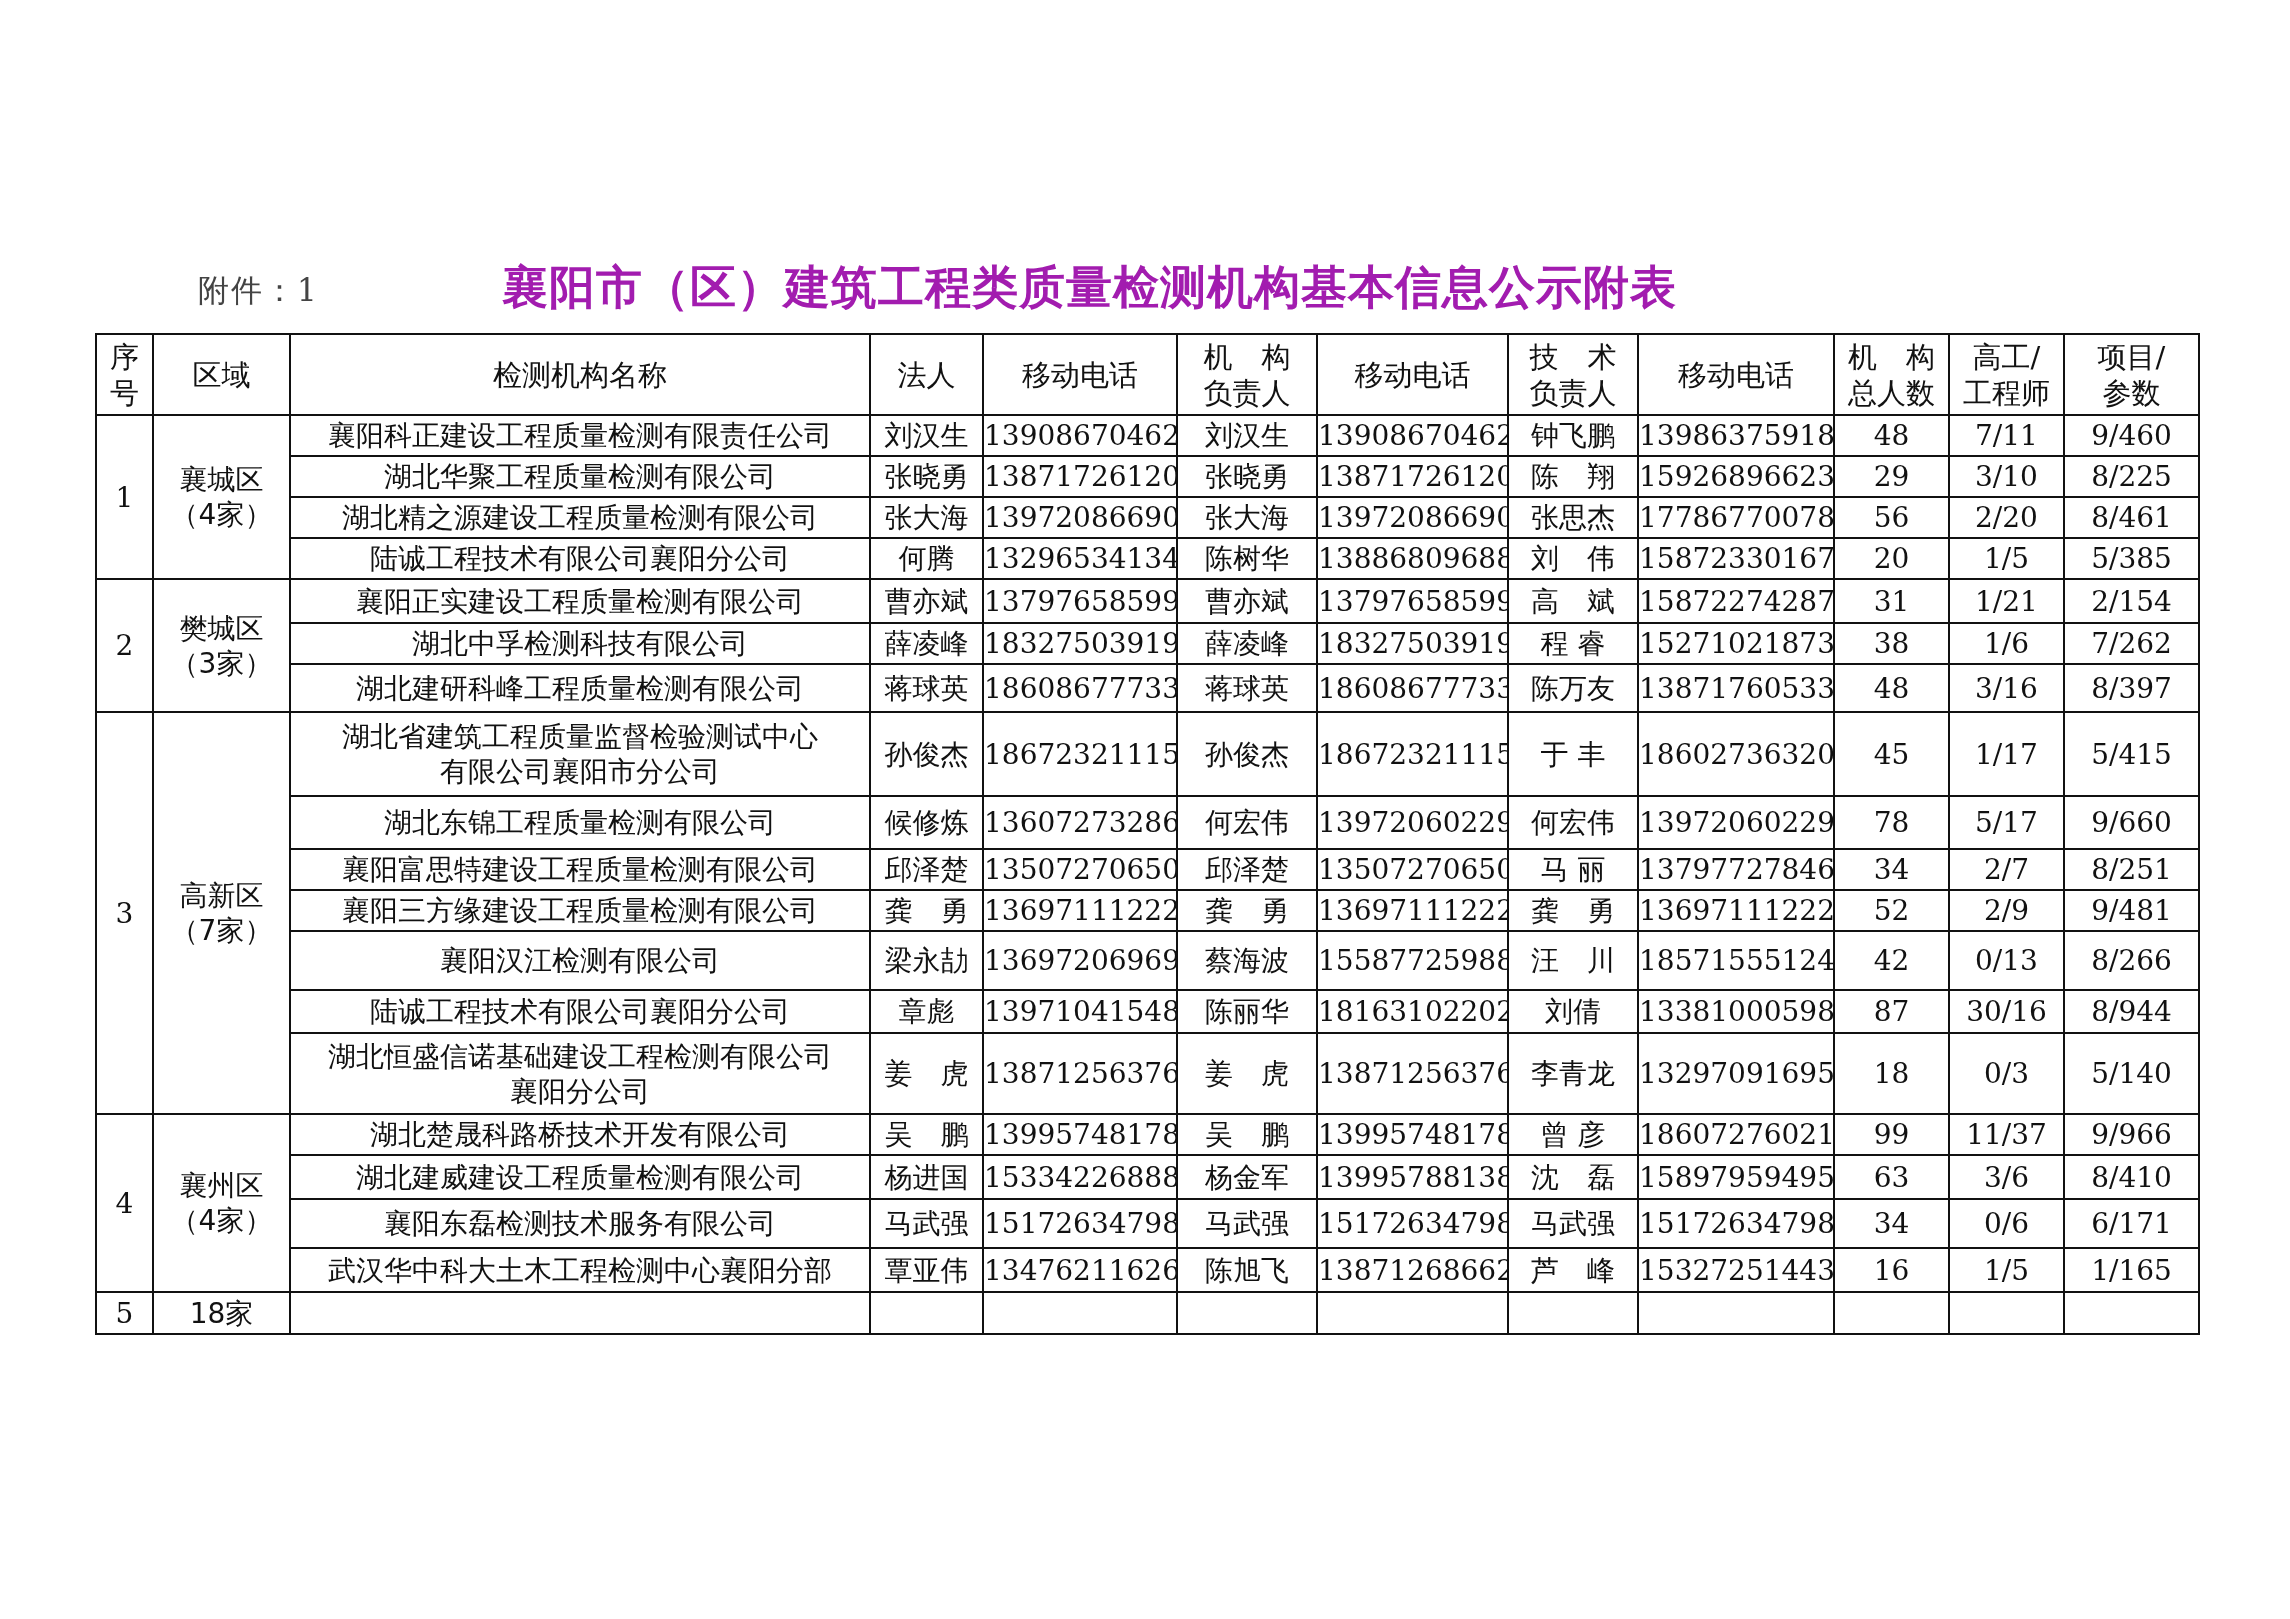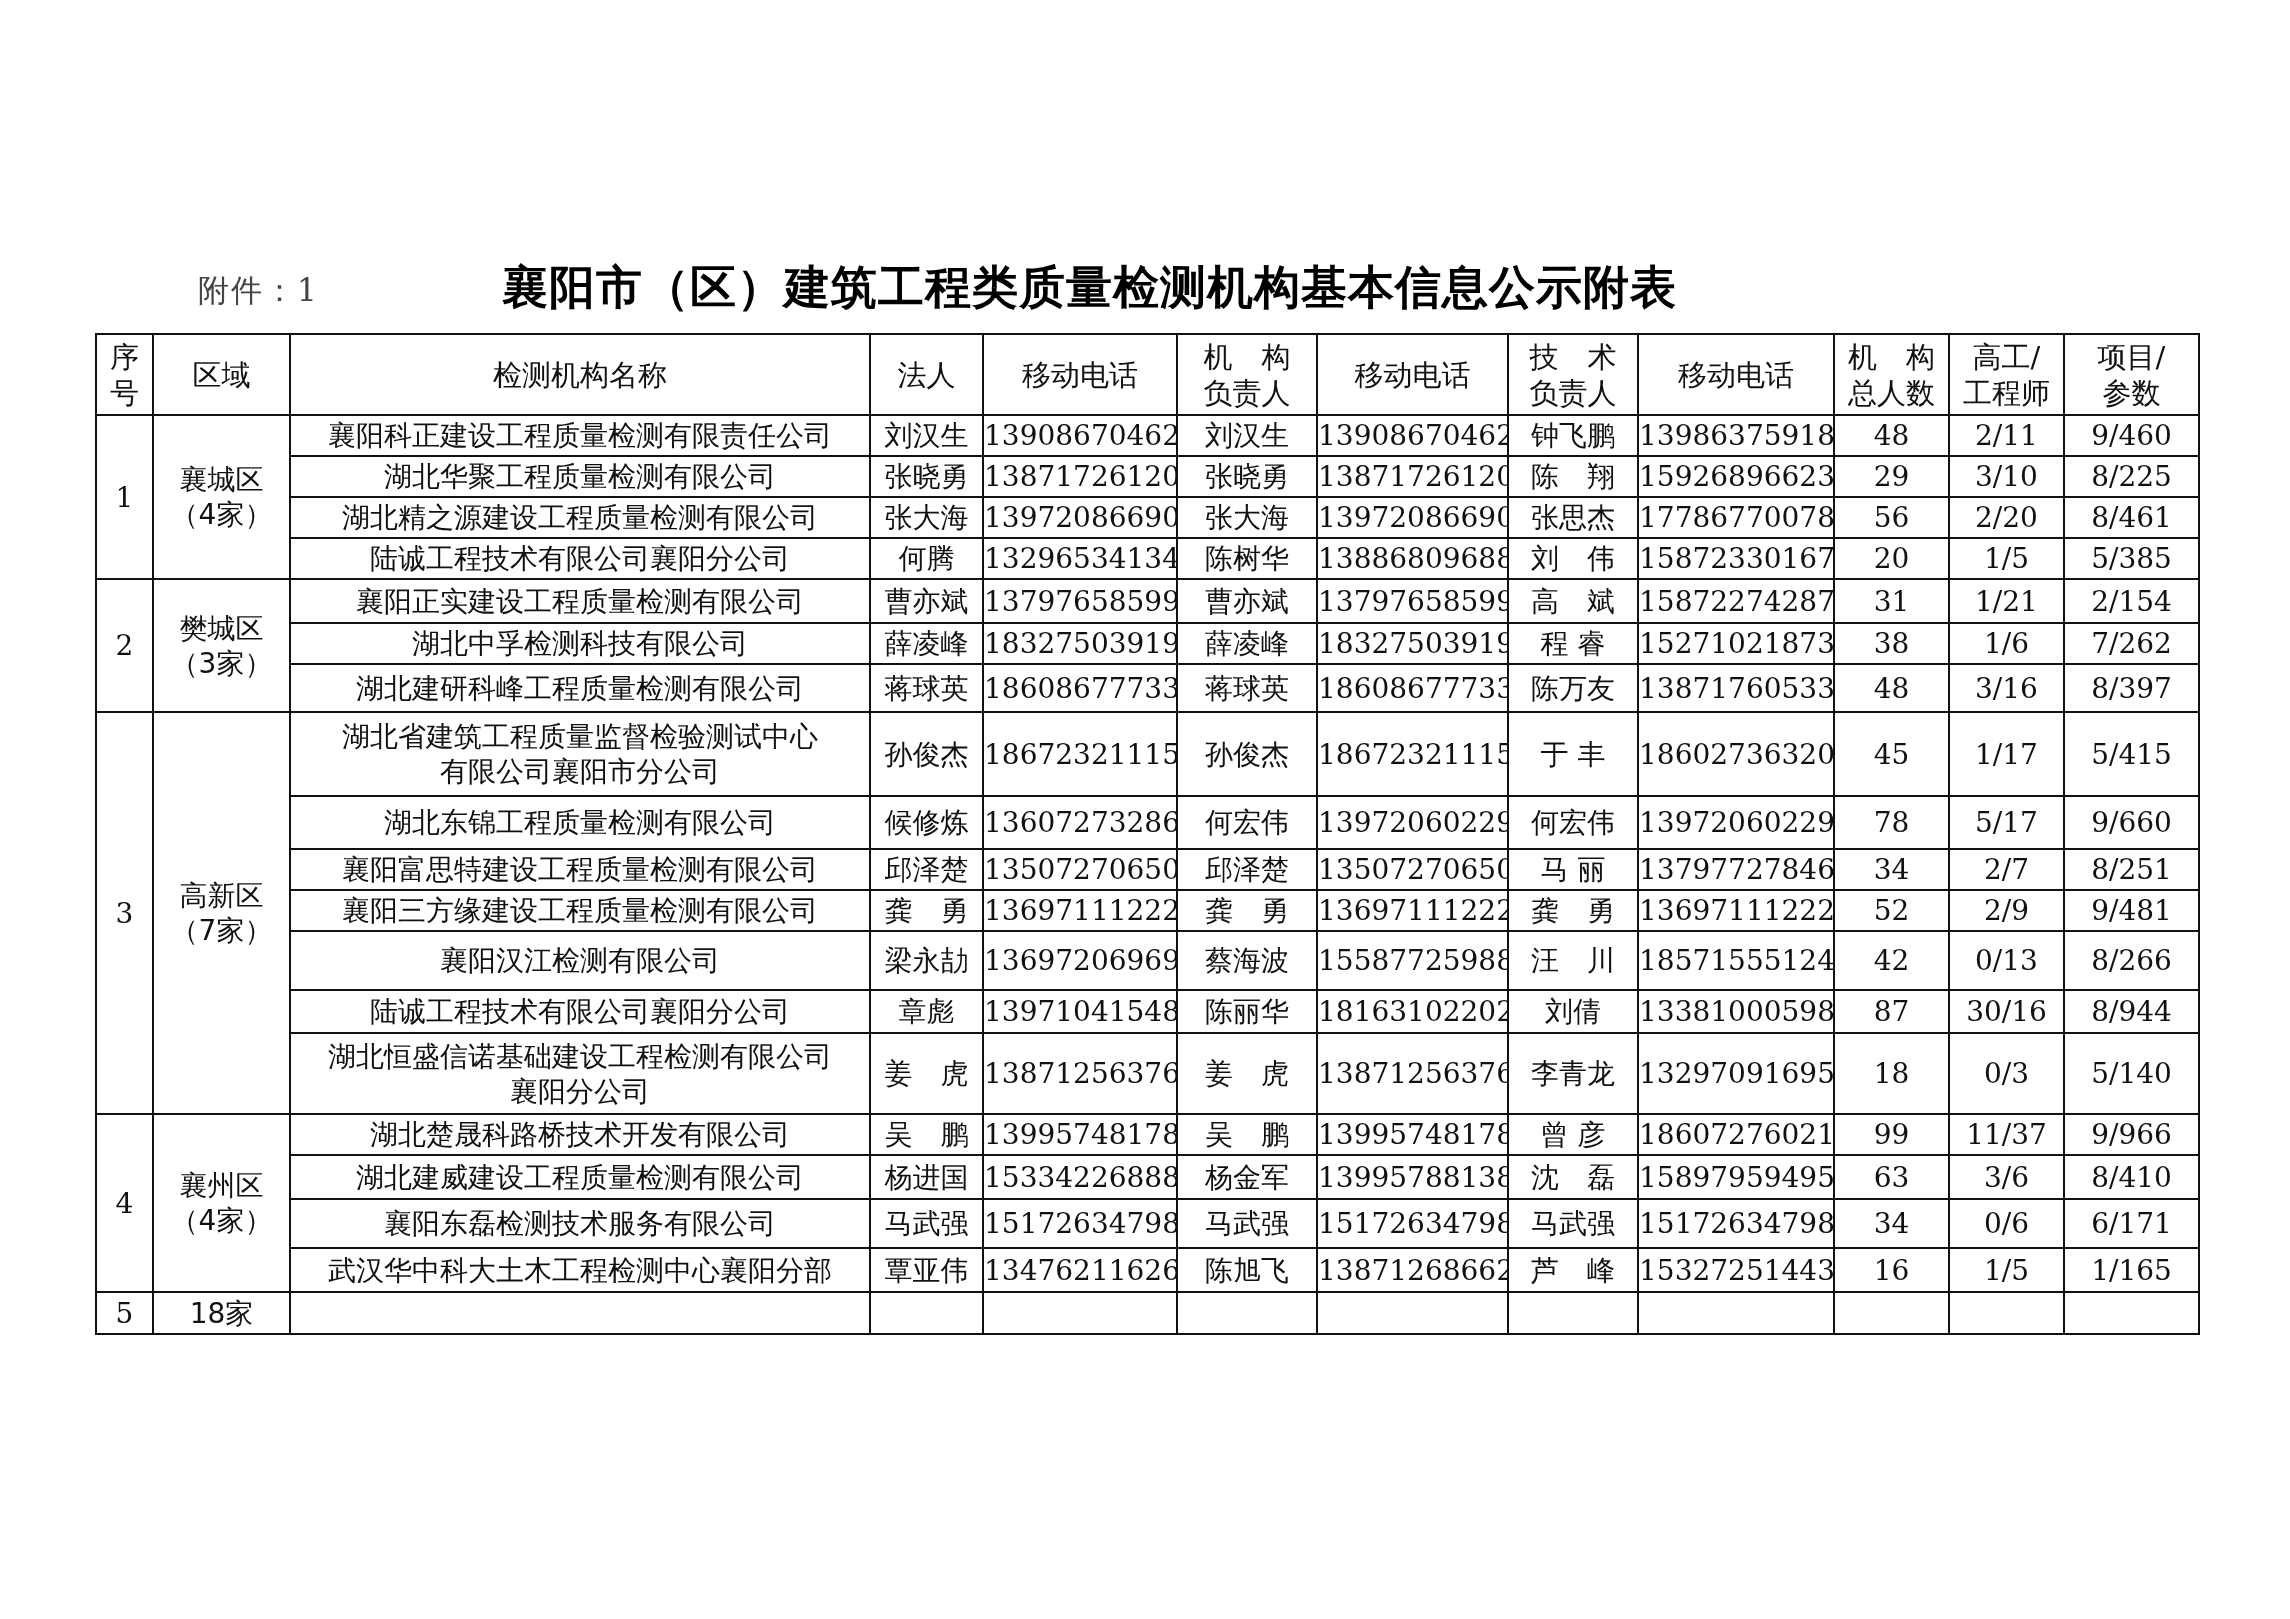--- a/index.html
+++ b/index.html
@@ -1,21 +1,21 @@
 <!DOCTYPE html>
 <html><head>
 <meta charset="utf-8">
 <style>
   html, body { margin: 0; padding: 0; background: #ffffff; }
   body { width: 2291px; height: 1619px; position: relative; overflow: hidden;
          font-family: "DejaVu Sans", "Liberation Sans", sans-serif; color: #111; }
   .attach { position: absolute; left: 198px; top: 270px; font-size: 31px; color: #444;
             font-family: "DejaVu Serif", "Liberation Serif", serif; letter-spacing: 2px; }
   .title { position: absolute; left: 502px; top: 257px; font-size: 46px; font-weight: bold;
-           color: #000000; letter-spacing: 1px; white-space: nowrap; }
+           color: #a21caf; letter-spacing: 1px; white-space: nowrap; }
   table.grid { position: absolute; left: 95px; top: 333px; border-collapse: collapse;
                table-layout: fixed; width: 2103px; }
   table.grid td, table.grid th {
     border: 2px solid #111; padding: 0; text-align: center; vertical-align: middle;
     font-weight: normal; font-size: 28px; line-height: 35px; overflow: hidden;
   }
   table.grid th { font-size: 29px; line-height: 36px; }
   .num { font-family: "DejaVu Serif", "Liberation Serif", serif; font-size: 26.5px; }
   .name { font-size: 29px; }
   .region span { display: block; }
@@ -86,21 +86,21 @@
         <td class="name">
           <span class="stack">襄阳科正建设工程质量检测有限责任公司</span>
         </td>
         <td>刘汉生</td>
         <td class="num">13908670462</td>
         <td>刘汉生</td>
         <td class="num">13908670462</td>
         <td>钟飞鹏</td>
         <td class="num">13986375918</td>
         <td class="num">48</td>
-        <td class="num">2/11</td>
+        <td class="num">7/11</td>
         <td class="num">9/460</td>
       </tr>
       <tr style="height: 41px;">
         <td class="name">
           <span class="stack">湖北华聚工程质量检测有限公司</span>
         </td>
         <td>张晓勇</td>
         <td class="num">13871726120</td>
         <td>张晓勇</td>
         <td class="num">13871726120</td>

